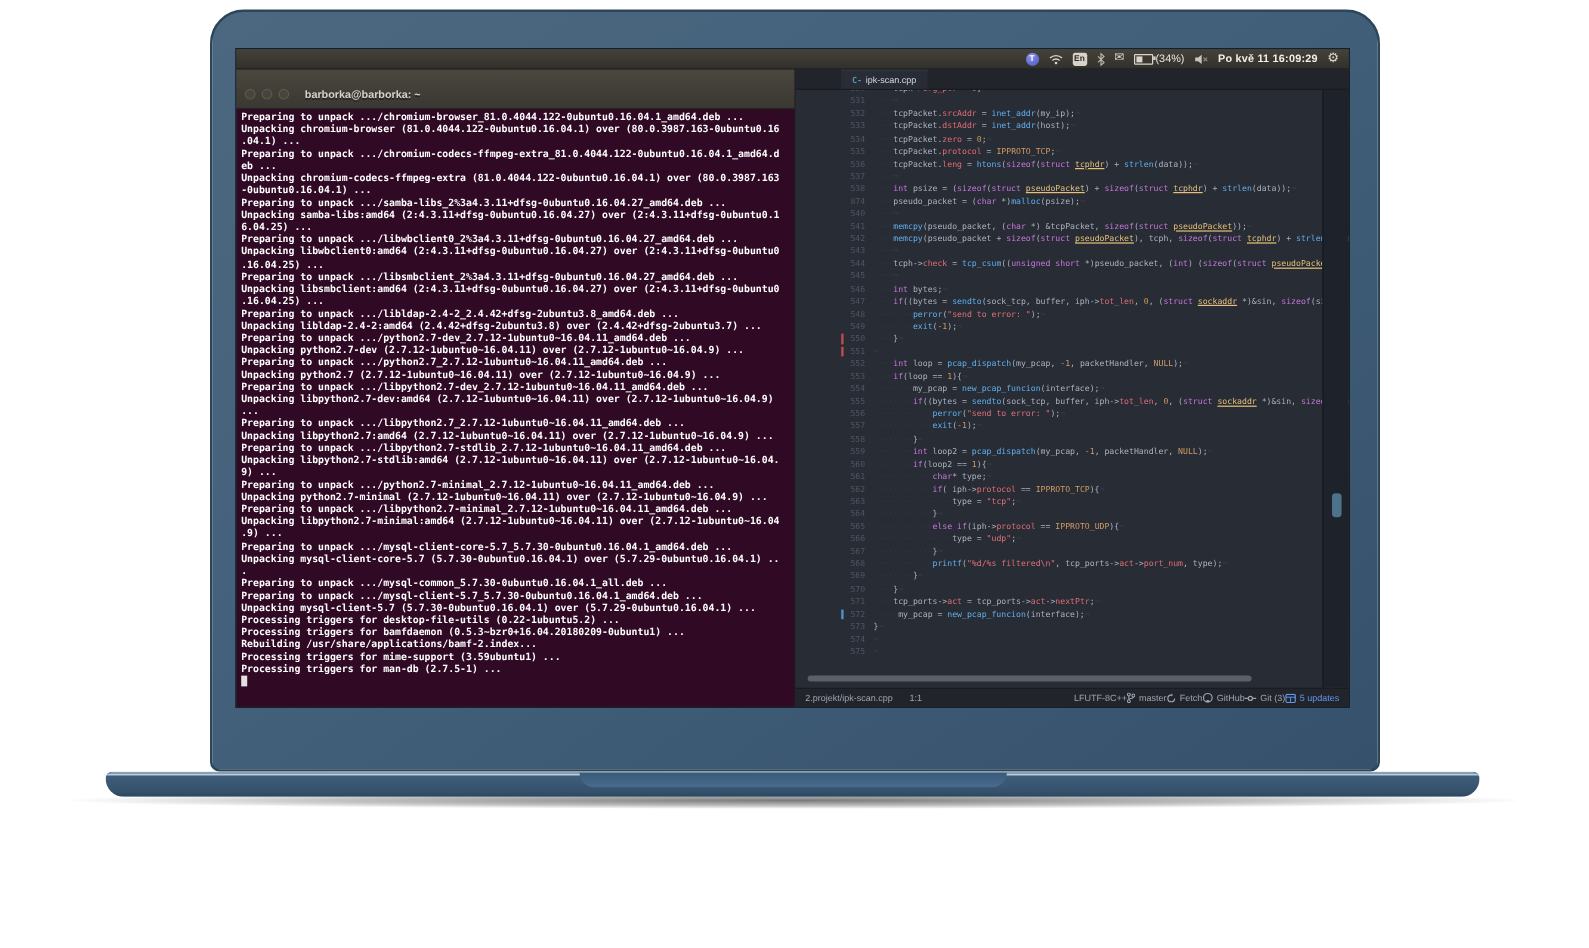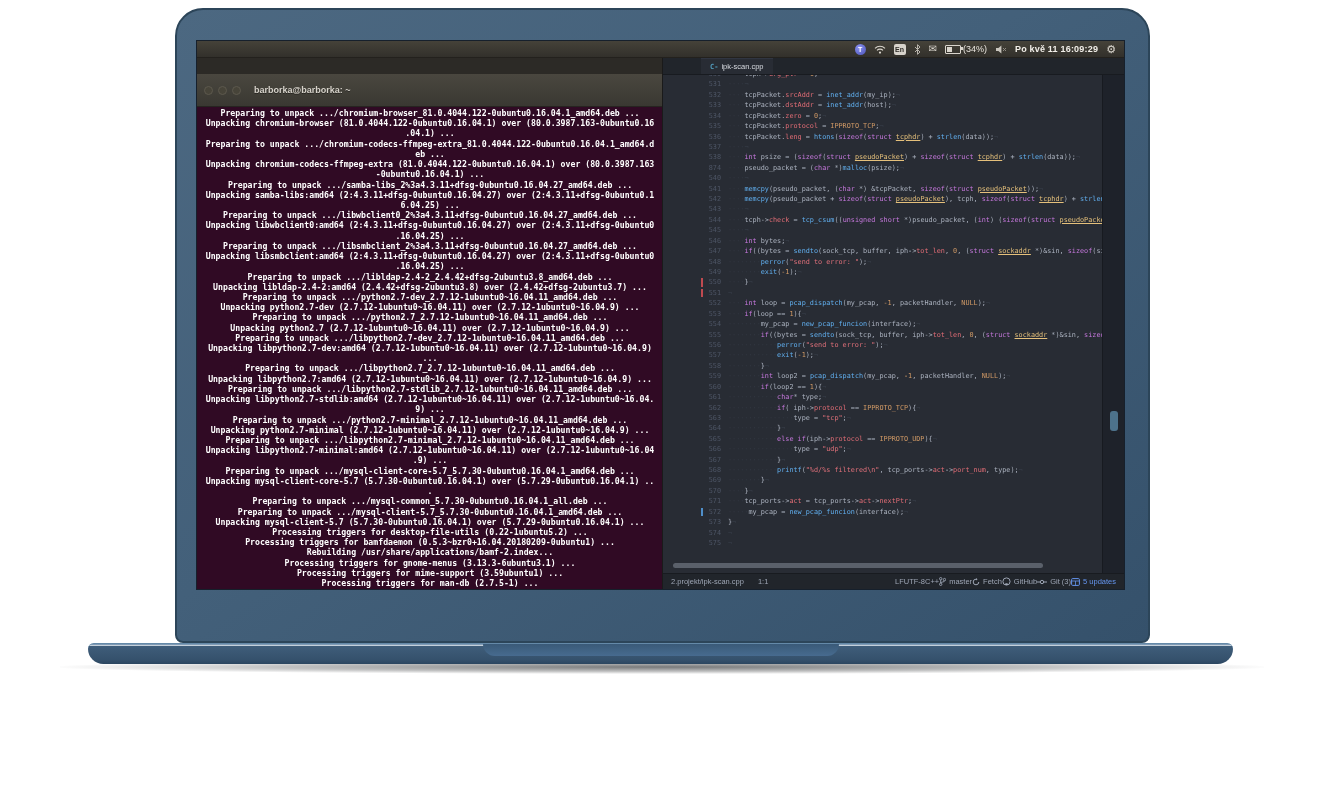--- a/index.html
+++ b/index.html
@@ -31,33 +31,33 @@
     color:#fff;font-size:7px;font-weight:bold;display:flex;align-items:center;justify-content:center;}
   .kb-badge{width:12px;height:11px;background:#d7d3cb;color:#2f2d28;font-size:7px;font-weight:bold;
     border-radius:2px;display:flex;align-items:center;justify-content:center;}
   .battery{position:relative;width:14px;height:7px;border:1px solid #d9d5cd;border-radius:1px;}
   .battery:after{content:"";position:absolute;right:-3px;top:1px;width:2px;height:3px;background:#d9d5cd;}
   .battery-fill{position:absolute;left:1px;top:1px;bottom:1px;width:34%;background:#d9d5cd;}
   .glyph{color:#d9d5cd;font-size:10px;line-height:1;}
   .clock{font-weight:bold;color:#f2efe9;letter-spacing:.2px;}
   .windows-row{position:absolute;left:0;top:17px;width:927px;height:531px;display:flex;}
   
-  .titlebar{display:flex;align-items:center;gap:5px;padding:16px 7px;box-sizing:border-box;
-    background:linear-gradient(#4a473f,#3a3832);border-bottom:1px solid #262420;margin-top:16px;}
+  .titlebar{display:flex;align-items:flex-start;gap:5px;padding:16px 7px;box-sizing:border-box;
+    background:linear-gradient(#4a473f,#3a3832);border-bottom:1px solid #262420;}
   .wbtn{width:9px;height:9px;border-radius:50%;box-sizing:border-box;}
   .wbtn.plain{background:#474439;border:1px solid #5d594e;}
   .wbtn.close-active{background:radial-gradient(circle at 35% 30%,#f78b52,#df4a16);border:1px solid #a33812;}
   .win-title{font-size:9px;font-weight:bold;color:#d6d2ca;margin-left:8px;white-space:nowrap;
     text-shadow:0 1px 0 rgba(0,0,0,.4);}
   
   .terminal{width:466px;height:531px;display:flex;flex-direction:column;border-right:1px solid #1a1a1a;box-sizing:border-box;}
   .terminal .titlebar{height:20px;flex:none;}
   .term-body{flex:1;background:#300a24;overflow:hidden;padding:1px 3px 0 4px;
     font-family:"DejaVu Sans Mono",monospace;font-size:8.2px;font-weight:bold;color:#ffffff;}
-  .tline{height:10.22px;line-height:10.22px;white-space:pre;letter-spacing:0;text-align:center;}
+  .tline{height:10.22px;line-height:10.22px;white-space:pre;letter-spacing:0;}
   .cursor{display:inline-block;width:5px;height:9px;background:#e6dfe2;vertical-align:middle;}
   
   .atom{width:461px;height:531px;display:flex;flex-direction:column;background:#282c34;}
   .atom .titlebar{height:19px;flex:none;}
   .tabbar{height:16px;flex:none;background:#21252b;border-bottom:1px solid #181b20;display:flex;align-items:flex-end;padding-left:38px;}
   .tab{height:15px;background:#282c34;display:flex;align-items:center;gap:3px;padding:0 9px;
     border-top:1px solid #303541;font-size:7.5px;color:#d7dae0;}
   .tab-icon{color:#519aba;font-size:7px;font-weight:bold;font-family:"DejaVu Sans Mono",monospace;}
   .editor{flex:1;position:relative;overflow:hidden;background:#282c34;
     font-family:"DejaVu Sans Mono",monospace;font-size:6.8px;color:#abb2bf;}
@@ -181,21 +181,20 @@
               <div class="tline">.9) ...</div>
               <div class="tline">Preparing to unpack .../mysql-client-core-5.7_5.7.30-0ubuntu0.16.04.1_amd64.deb ...</div>
               <div class="tline">Unpacking mysql-client-core-5.7 (5.7.30-0ubuntu0.16.04.1) over (5.7.29-0ubuntu0.16.04.1) ..</div>
               <div class="tline">.</div>
               <div class="tline">Preparing to unpack .../mysql-common_5.7.30-0ubuntu0.16.04.1_all.deb ...</div>
               <div class="tline">Preparing to unpack .../mysql-client-5.7_5.7.30-0ubuntu0.16.04.1_amd64.deb ...</div>
               <div class="tline">Unpacking mysql-client-5.7 (5.7.30-0ubuntu0.16.04.1) over (5.7.29-0ubuntu0.16.04.1) ...</div>
               <div class="tline">Processing triggers for desktop-file-utils (0.22-1ubuntu5.2) ...</div>
               <div class="tline">Processing triggers for bamfdaemon (0.5.3~bzr0+16.04.20180209-0ubuntu1) ...</div>
               <div class="tline">Rebuilding /usr/share/applications/bamf-2.index...</div>
-              <div class="tline">Processing triggers for gnome-menus (3.13.3-6ubuntu3.1) ...</div>
               <div class="tline">Processing triggers for mime-support (3.59ubuntu1) ...</div>
               <div class="tline">Processing triggers for man-db (2.7.5-1) ...</div>
               <div class="tline"><span class="cursor"></span></div>
             </div>
         </div>
 
         <div class="atom">
           <div class="tabbar">
             <div class="tab">
               <span class="tab-icon">C-</span>

